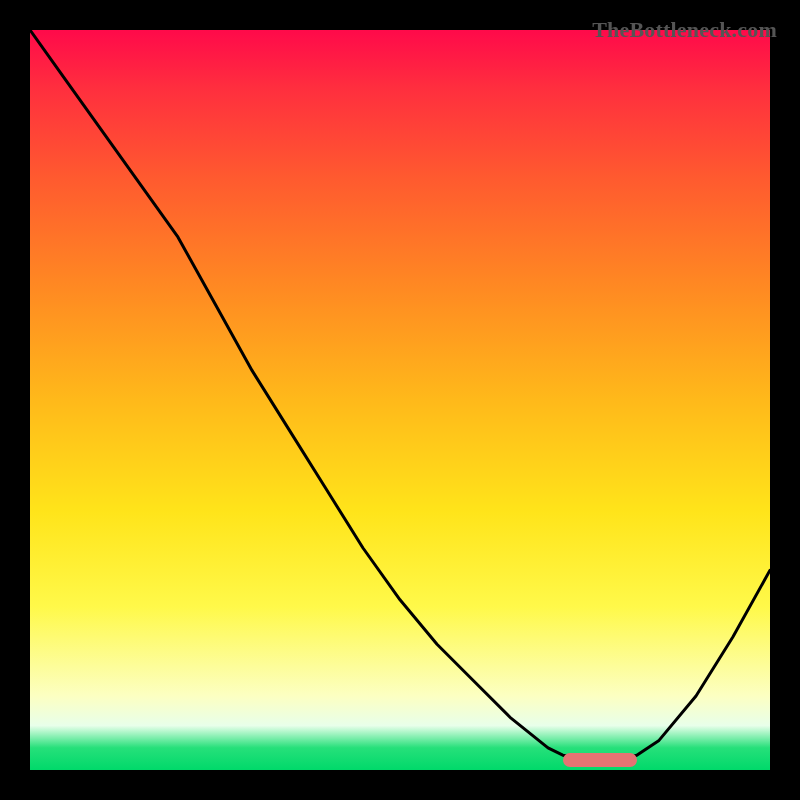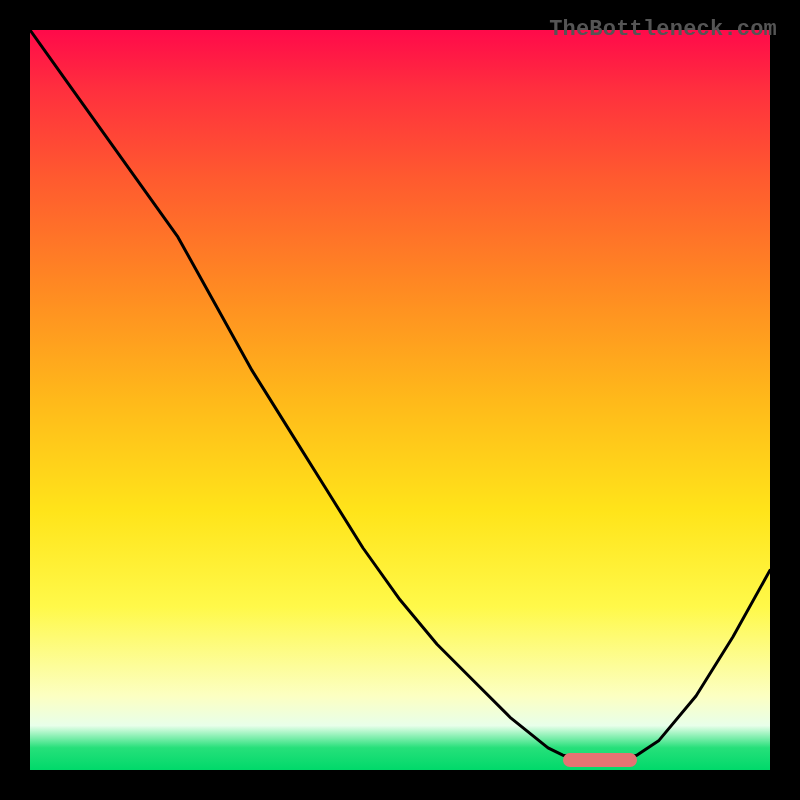--- a/index.html
+++ b/index.html
@@ -39,21 +39,21 @@
       #fff94a 78%,
       #fcffc2 90%,
       #e8ffea 94%,
       #26e07a 97%,
       #00d96a 100%);
   }
   .watermark {
     position: absolute;
     top: 2px;
     right: 8px;
-    font-family: Liberation Mono, monospace;
+    font-family: Liberation Serif, serif;
     font-size: 22px;
     font-weight: bold;
     color: #555;
     letter-spacing: 0.2px;
   }
   svg.curve {
     position: absolute;
     inset: 0;
   }
   .marker {

